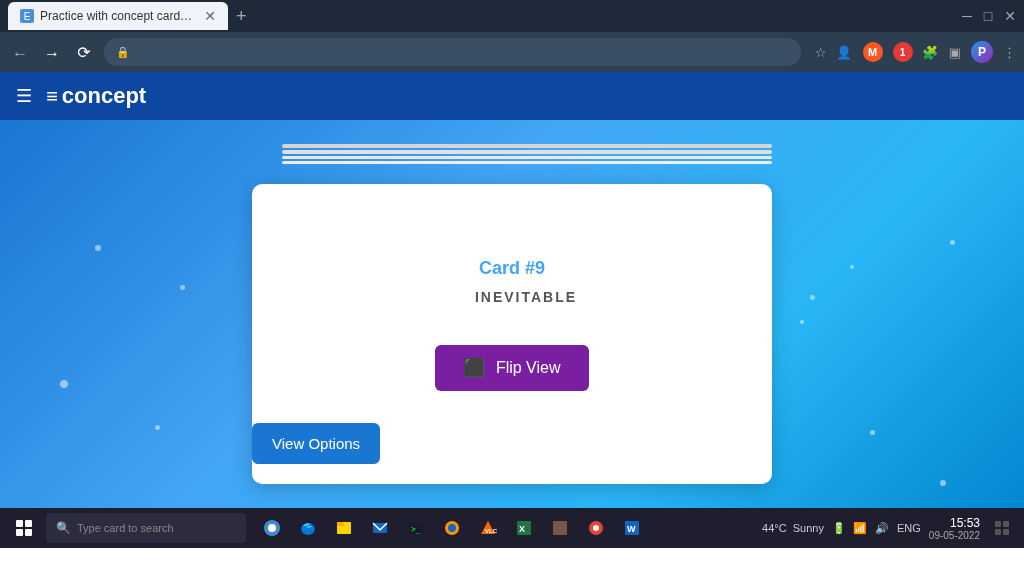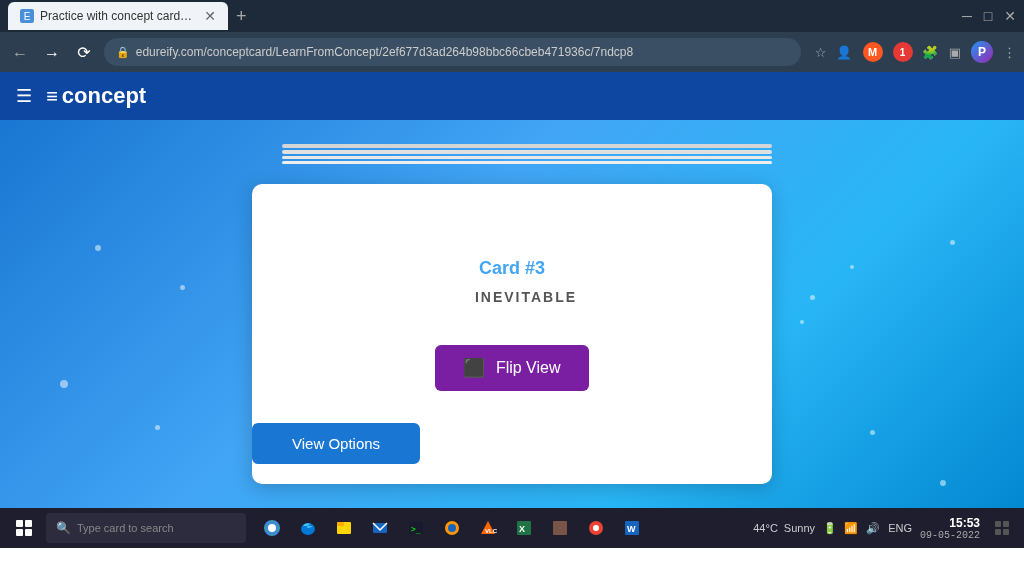--- a/index.html
+++ b/index.html
@@ -222,21 +222,21 @@
       font-size: 18px;
     }
     .view-options-btn {
       position: absolute;
       bottom: 20px;
       left: 0;
       background: #1976d2;
       color: white;
       border: none;
       border-radius: 6px;
-      padding: 12px 40px;
+      padding: 12px 20px;
       font-size: 15px;
       cursor: pointer;
     }
 
     
     .taskbar {
       background: #1e1e2e;
       height: 40px;
       display: flex;
       align-items: center;
@@ -305,22 +305,22 @@
     .system-tray {
       display: flex;
       align-items: center;
       gap: 8px;
       color: #ccc;
       font-size: 11px;
     }
     .clock {
       text-align: right;
     }
-    .clock-time { color: white; font-size: 12px; font-weight: 700; }
-    .clock-date { color: #aaa; font-size: 10px; font-family: Liberation Mono, monospace; }
+    .clock-time { color: white; font-size: 12px; font-weight: 400; }
+    .clock-date { color: #aaa; font-size: 10px; }
     .notification-center {
       width: 28px;
       height: 28px;
       display: flex;
       align-items: center;
       justify-content: center;
       cursor: pointer;
     }
   </style>
 </head>
@@ -340,21 +340,20 @@
       <span class="win-btn">✕</span>
     </div>
   </div>
 
   <div class="address-bar">
     <span class="nav-btn">←</span>
     <span class="nav-btn active">→</span>
     <span class="nav-btn active">⟳</span>
     <div class="url-box">
       <span class="lock-icon">🔒</span>
-      <span class="url-text">edureify.com/conceptcard/LearnFromConcept/2ef677d3ad264b98bbc66cbeb471936c/7ndcp8</span>
     </div>
     <div class="browser-actions">
       <span class="ext-icon">☆</span>
       <span class="ext-icon">👤</span>
       <div class="m-icon">M</div>
       <div class="notif-icon">1</div>
       <span class="ext-icon">🧩</span>
       <span class="ext-icon">▣</span>
       <div class="profile-icon">P</div>
       <span class="ext-icon">⋮</span>
@@ -375,21 +374,21 @@
   <div class="card-stack">
 
     <div style="position:absolute;top:0;left:30px;width:490px;height:10px;">
       <div style="height:4px;background:#d5d5d5;border-radius:2px;margin-bottom:2px;width:490px;"></div>
       <div style="height:4px;background:#e0e0e0;border-radius:2px;margin-bottom:2px;width:490px;"></div>
       <div style="height:3px;background:#e8e8e8;border-radius:2px;margin-bottom:2px;width:490px;"></div>
       <div style="height:3px;background:#eeeeee;border-radius:2px;margin-bottom:2px;width:490px;"></div>
     </div>
 
     <div class="main-card">
-      <div class="card-number">Card #3</div>
+      <div class="card-number">Card #9</div>
       <div class="card-word">INEVITABLE</div>
       <button class="flip-card-btn">
         <span class="flip-icon">⬛</span>
         <span>Flip View</span>
       </button>
     </div>
 
     <button class="view-options-btn">
       <span>View Options</span>
     </button>

